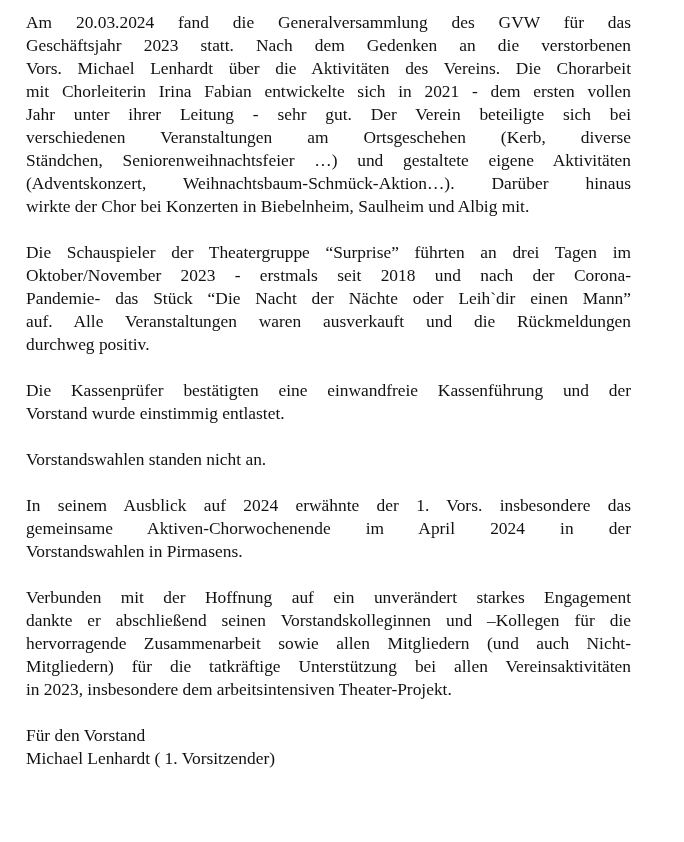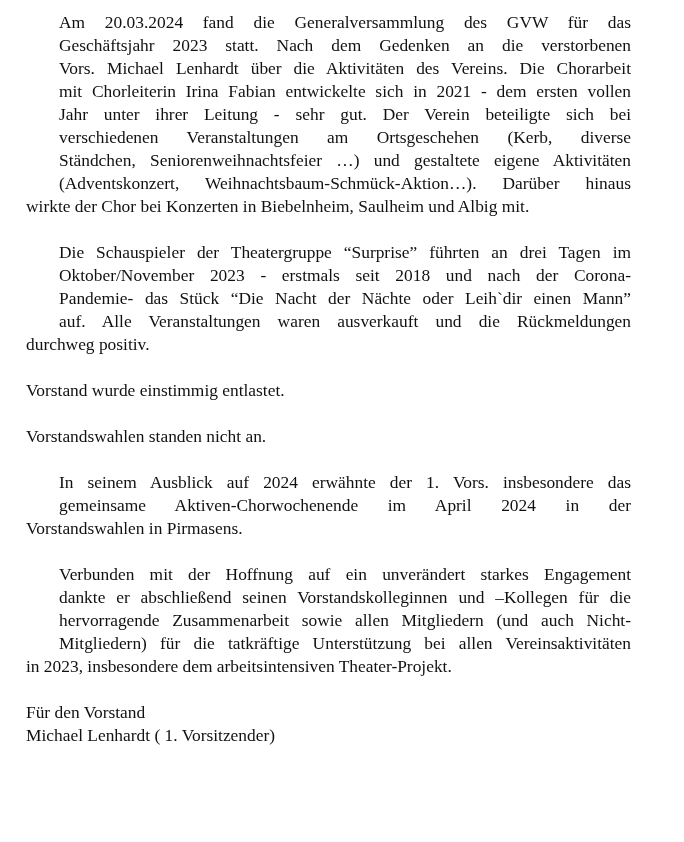--- a/index.html
+++ b/index.html
@@ -4,21 +4,21 @@
   <style>
     html, body { margin: 0; padding: 0; background: #ffffff; }
     body { width: 684px; height: 842px; position: relative; overflow: hidden; }
     .page {
       position: absolute; left: 26px; top: 11px; width: 605px;
       font-family: "Liberation Serif", "DejaVu Serif", serif;
       font-size: 17.4px; color: #111111; line-height: 23px;
     }
     .para { margin: 0 0 23px 0; }
     .line { display: block; white-space: nowrap; height: 23px; }
-    .line.j { text-align: justify; text-align-last: justify; white-space: normal; overflow: hidden; margin-left: 33px; }
+    .line.j { text-align: justify; text-align-last: justify; white-space: normal; overflow: hidden; }
     .sig { margin: 0; }
   </style>
 </head>
 <body>
 
 <div class="page">
   <div class="para">
     <span class="line j">Am 20.03.2024 fand die Generalversammlung des GVW für das</span>
     <span class="line j">Geschäftsjahr 2023 statt. Nach dem Gedenken an die verstorbenen</span>
     <span class="line j">Vors. Michael Lenhardt über die Aktivitäten des Vereins. Die Chorarbeit</span>
@@ -32,20 +32,21 @@
 
   <div class="para">
     <span class="line j">Die Schauspieler der Theatergruppe “Surprise” führten an drei Tagen im</span>
     <span class="line j">Oktober/November 2023 - erstmals seit 2018 und nach der Corona-</span>
     <span class="line j">Pandemie- das Stück “Die Nacht der Nächte oder Leih`dir einen Mann”</span>
     <span class="line j">auf. Alle Veranstaltungen waren ausverkauft und die Rückmeldungen</span>
     <span class="line">durchweg positiv.</span>
   </div>
 
   <div class="para">
+    <span class="line j">Die Kassenprüfer bestätigten eine einwandfreie Kassenführung und der</span>
     <span class="line">Vorstand wurde einstimmig entlastet.</span>
   </div>
 
   <div class="para">
     <span class="line">Vorstandswahlen standen nicht an.</span>
   </div>
 
   <div class="para">
     <span class="line j">In seinem Ausblick auf 2024 erwähnte der 1. Vors. insbesondere das</span>
     <span class="line j">gemeinsame Aktiven-Chorwochenende im April 2024 in der</span>

